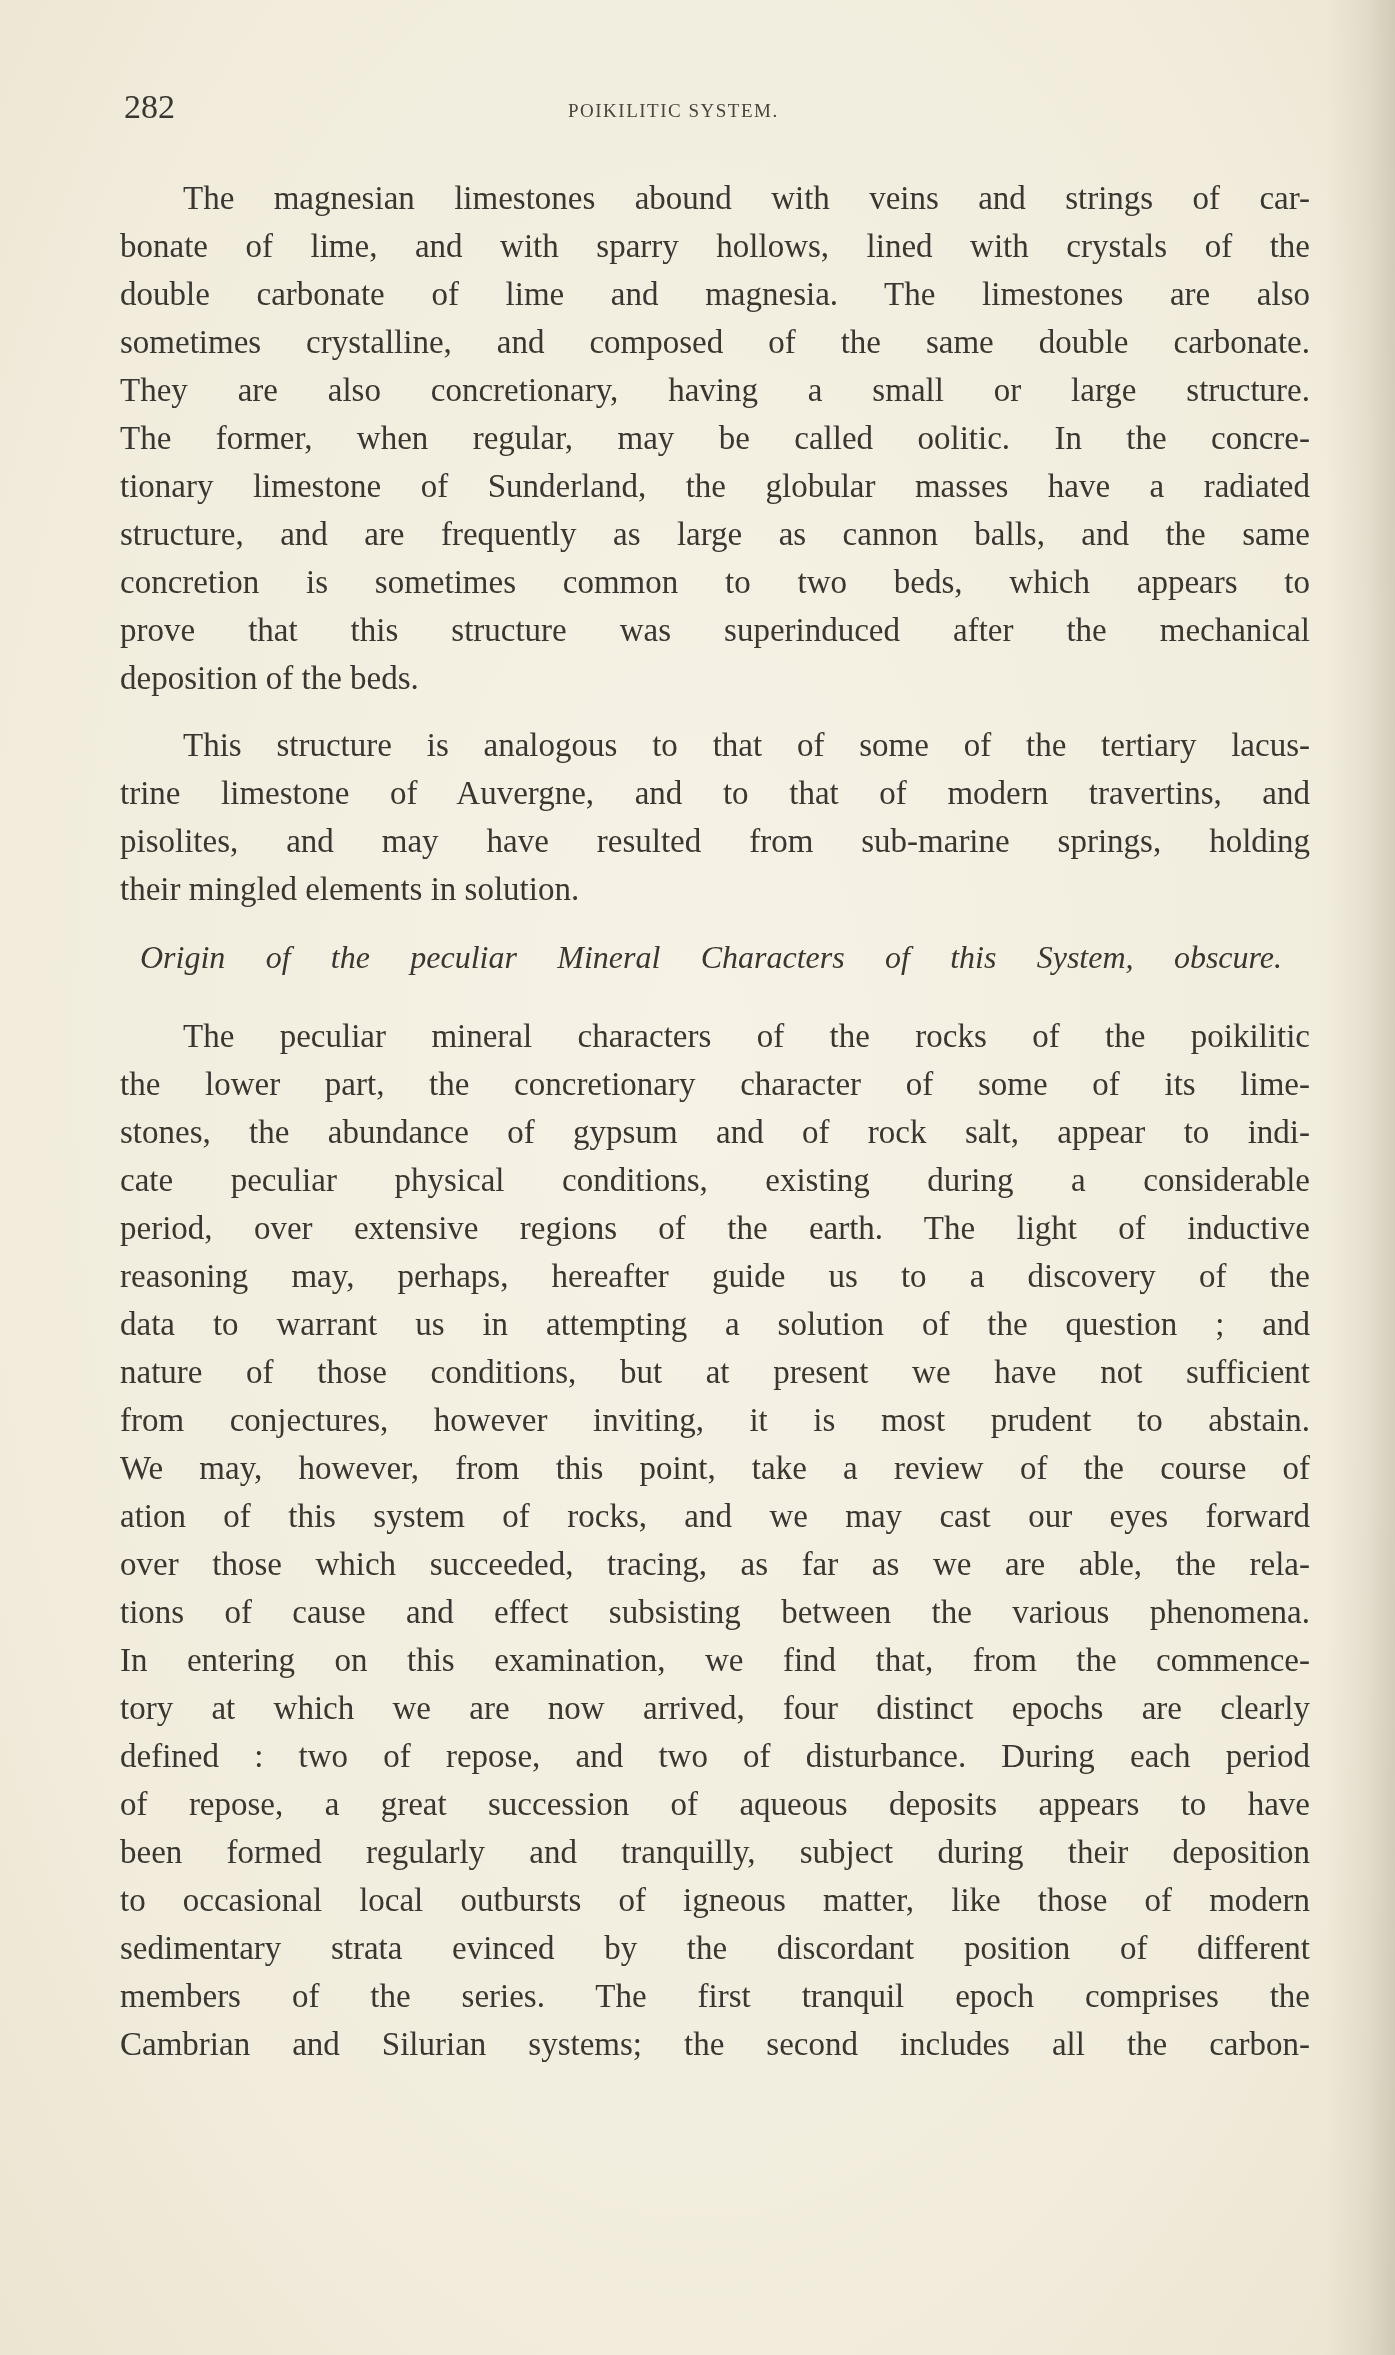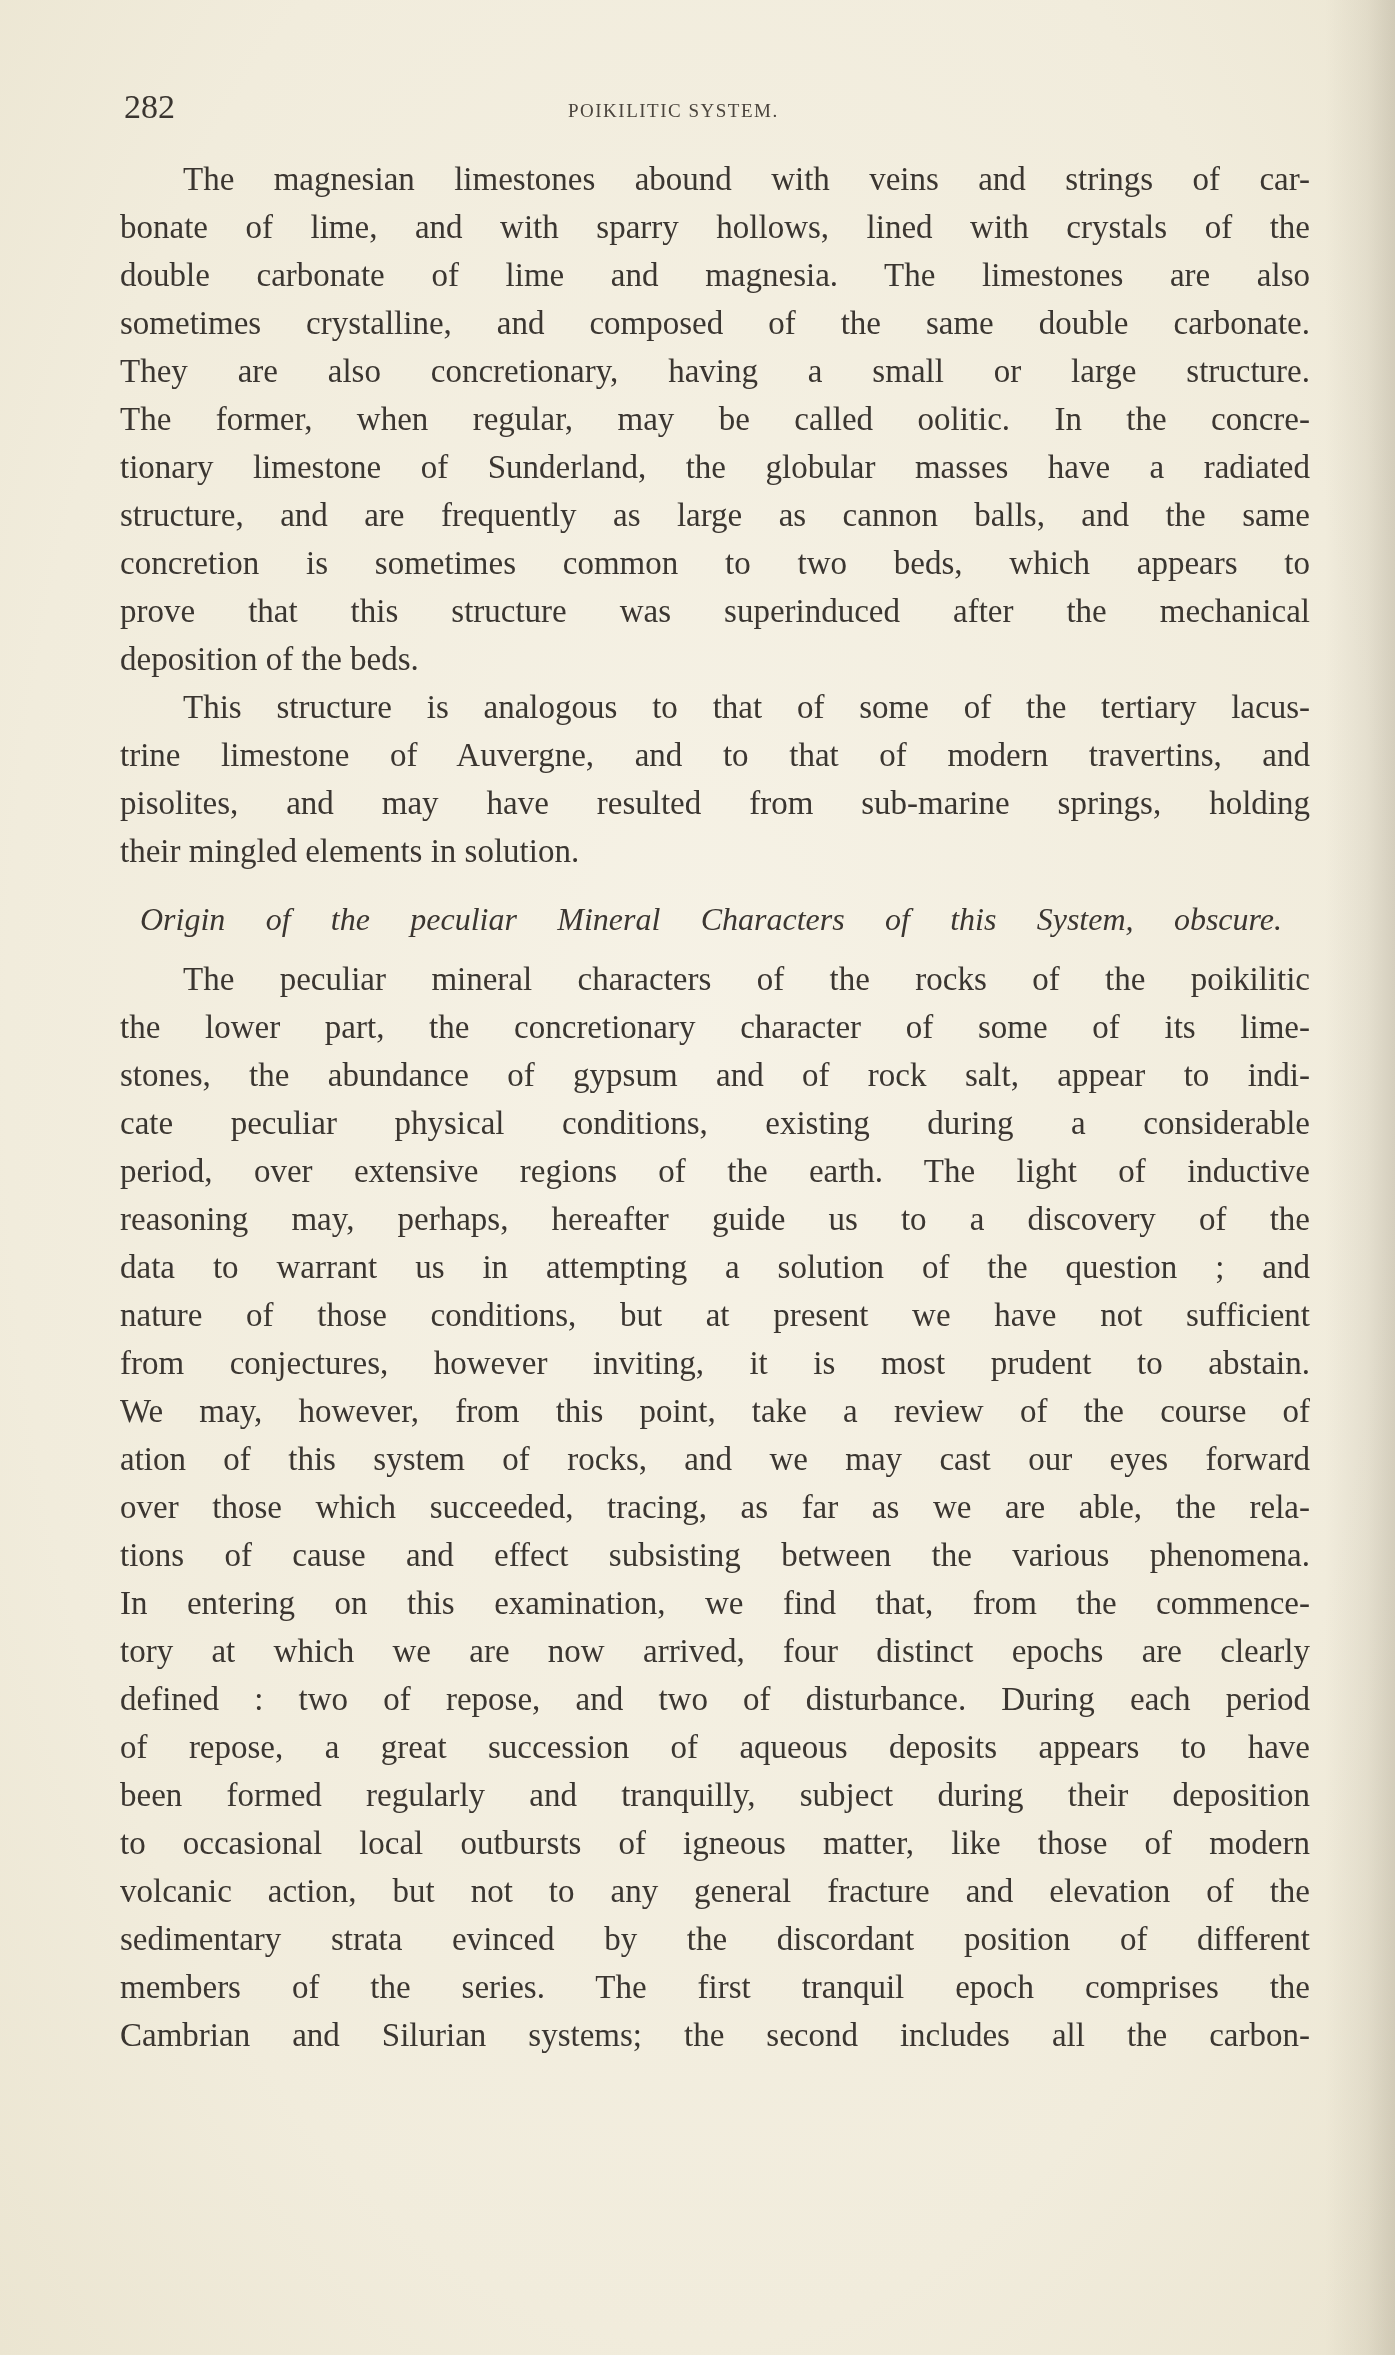--- a/index.html
+++ b/index.html
@@ -59,20 +59,21 @@
     text-align: justify;
     text-align-last: justify;
     white-space: nowrap;
     overflow: visible;
   }
   .line.last {
     text-align-last: left;
   }
   .line.indent {
     padding-left: 63px;
+    margin-top: 19px;
   }
   .gap-before-heading {
     height: 20px;
   }
   .section-heading {
     display: block;
     height: 48px;
     line-height: 48px;
     font-style: italic;
     font-size: 32px;
@@ -138,18 +139,17 @@
     <span class="line">We may, however, from this point, take a review of the course of</span>
     <span class="line">ation of this system of rocks, and we may cast our eyes forward</span>
     <span class="line">over those which succeeded, tracing, as far as we are able, the rela-</span>
     <span class="line">tions of cause and effect subsisting between the various phenomena.</span>
     <span class="line">In entering on this examination, we find that, from the commence-</span>
     <span class="line">tory at which we are now arrived, four distinct epochs are clearly</span>
     <span class="line">defined : two of repose, and two of disturbance.  During each period</span>
     <span class="line">of repose, a great succession of aqueous deposits appears to have</span>
     <span class="line">been formed regularly and tranquilly, subject during their deposition</span>
     <span class="line">to occasional local outbursts of igneous matter, like those of modern</span>
-    <span class="line">volcanic action, but not to any general fracture and elevation of the</span>
     <span class="line">sedimentary strata evinced by the discordant position of different</span>
     <span class="line">members of the series.  The first tranquil epoch comprises the</span>
     <span class="line">Cambrian and Silurian systems; the second includes all the carbon-</span>
   </div>
 </div>
 
 </body></html>

